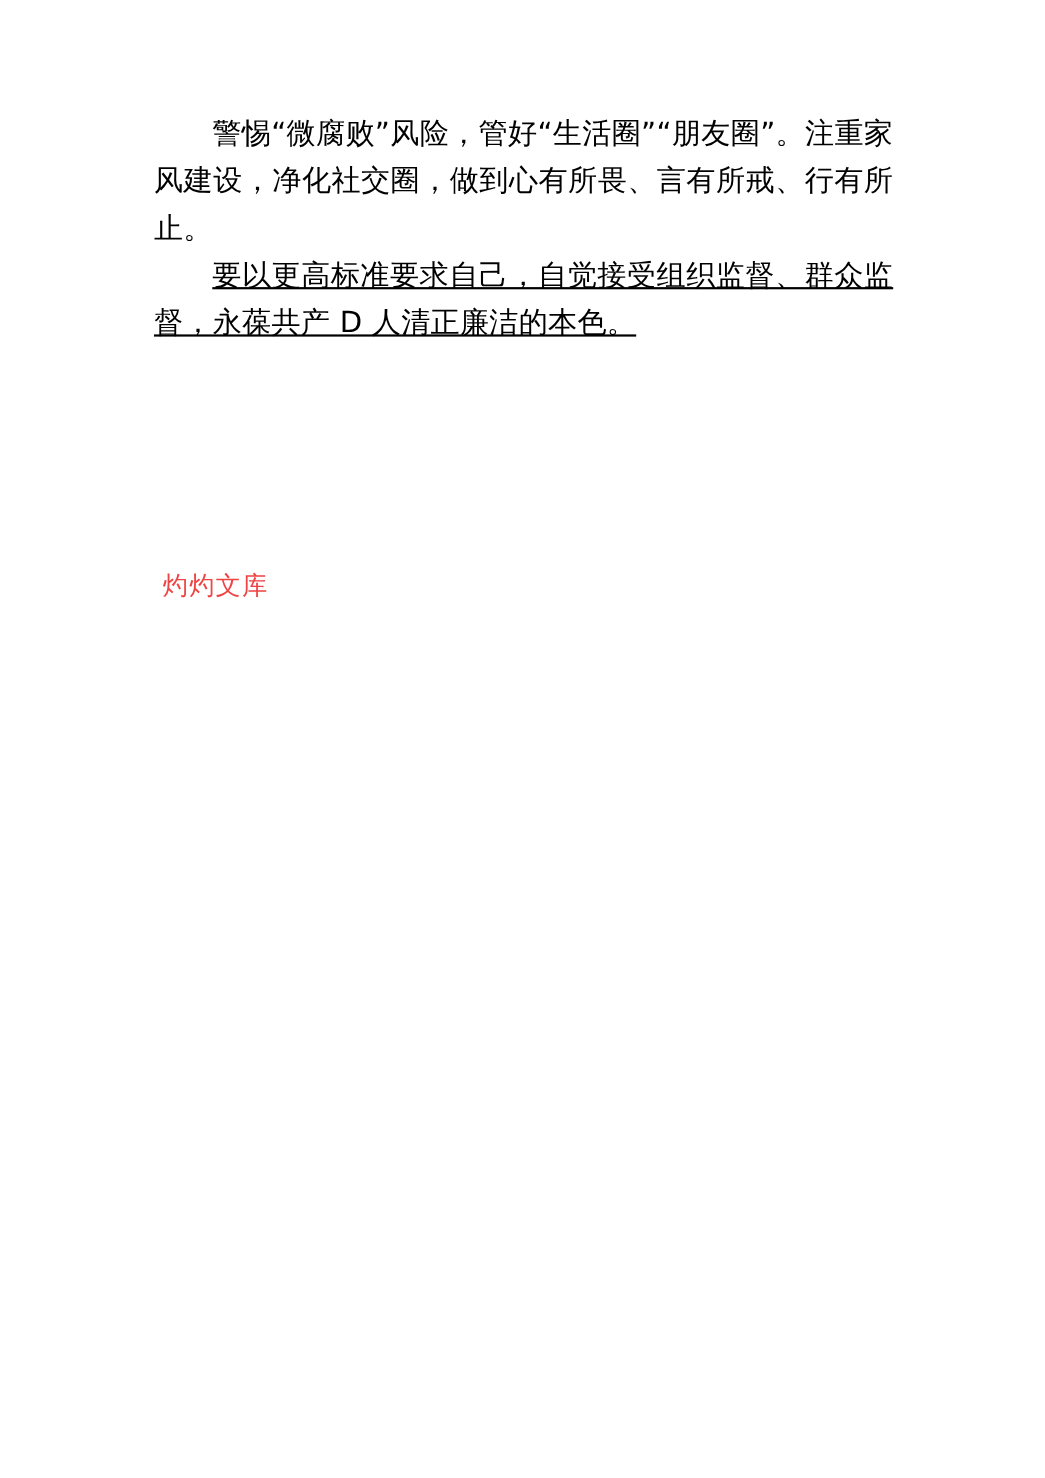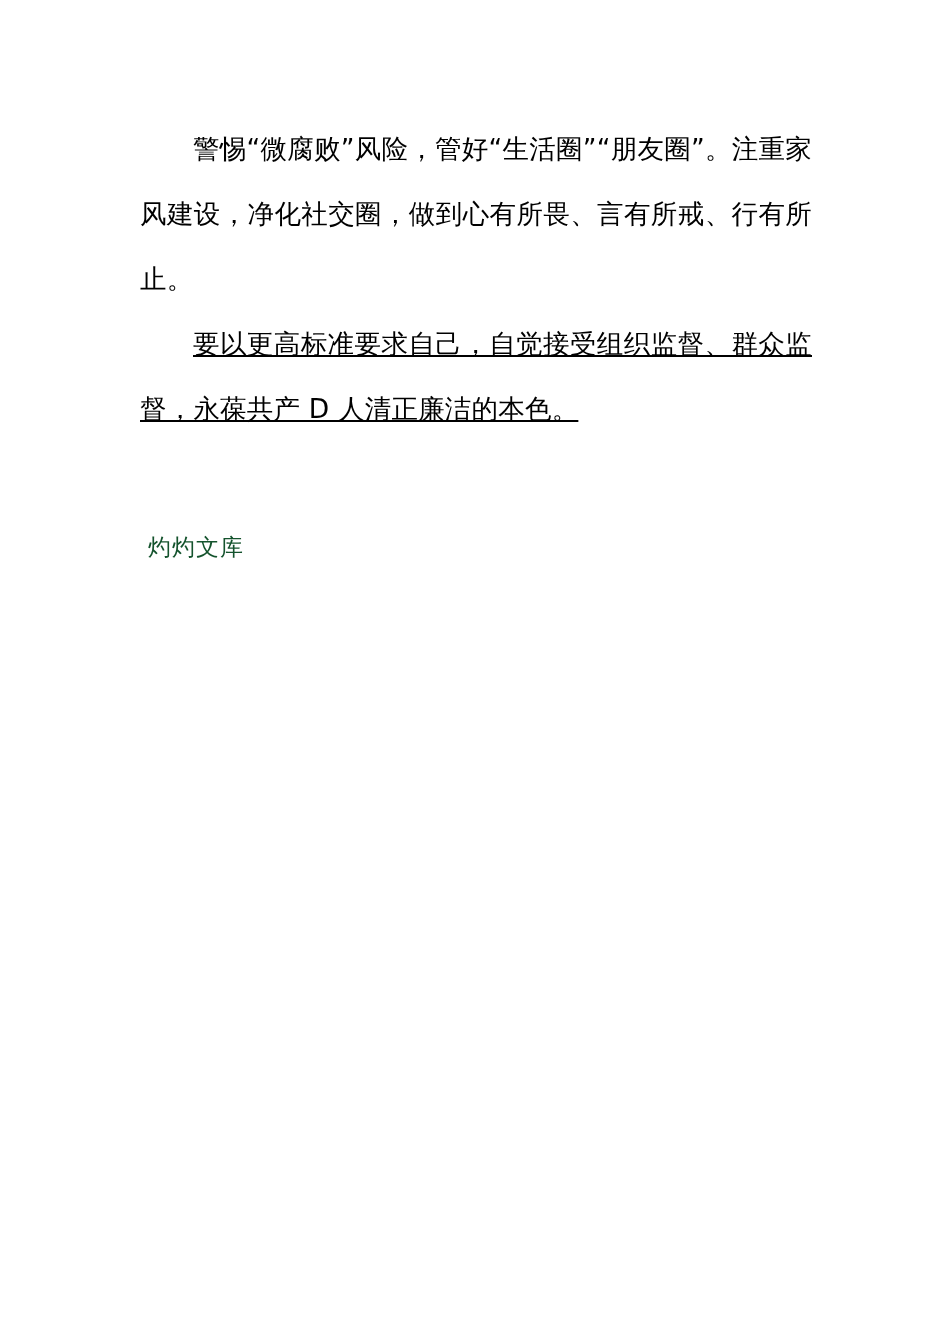--- a/index.html
+++ b/index.html
@@ -22,39 +22,39 @@
     box-sizing: border-box;
   }
   .doc-body {
     position: absolute;
     left: 140px;
     top: 100px;
     width: 672px;
   }
   .para {
     font-size: 26.5px;
-    line-height: 65px;
+    line-height: 43px;
     text-align: justify;
     text-justify: inter-ideograph;
-    margin: 16px 0 0 0;
+    margin: 0 0 0 0;
     letter-spacing: 0.2px;
     text-indent: 2em;
   }
   .para + .para {
     margin-top: 0px;
     text-decoration: underline;
   }
   .footer-mark {
     position: absolute;
     left: 148px;
-    top: 530px;
+    top: 516px;
     font-size: 23px;
     line-height: 34px;
     letter-spacing: 1px;
-    color: #14532d;
+    color: #ef4444;
   }
 </style>
 </head>
 <body>
 
 <div class="page">
 
   <div class="doc-body">
     <p class="para">警惕“微腐败”风险，管好“生活圈”“朋友圈”。注重家风建设，净化社交圈，做到心有所畏、言有所戒、行有所止。</p>
     <p class="para">要以更高标准要求自己，自觉接受组织监督、群众监督，永葆共产 D 人清正廉洁的本色。</p>

